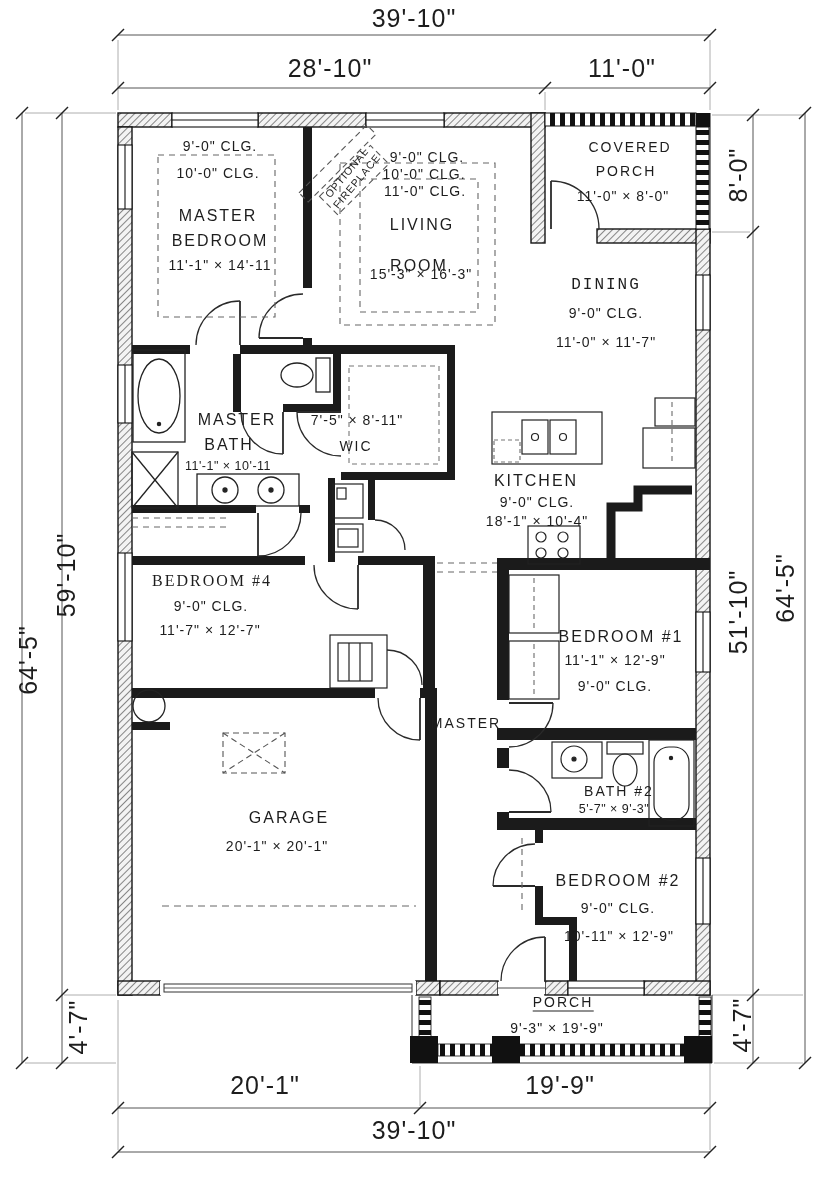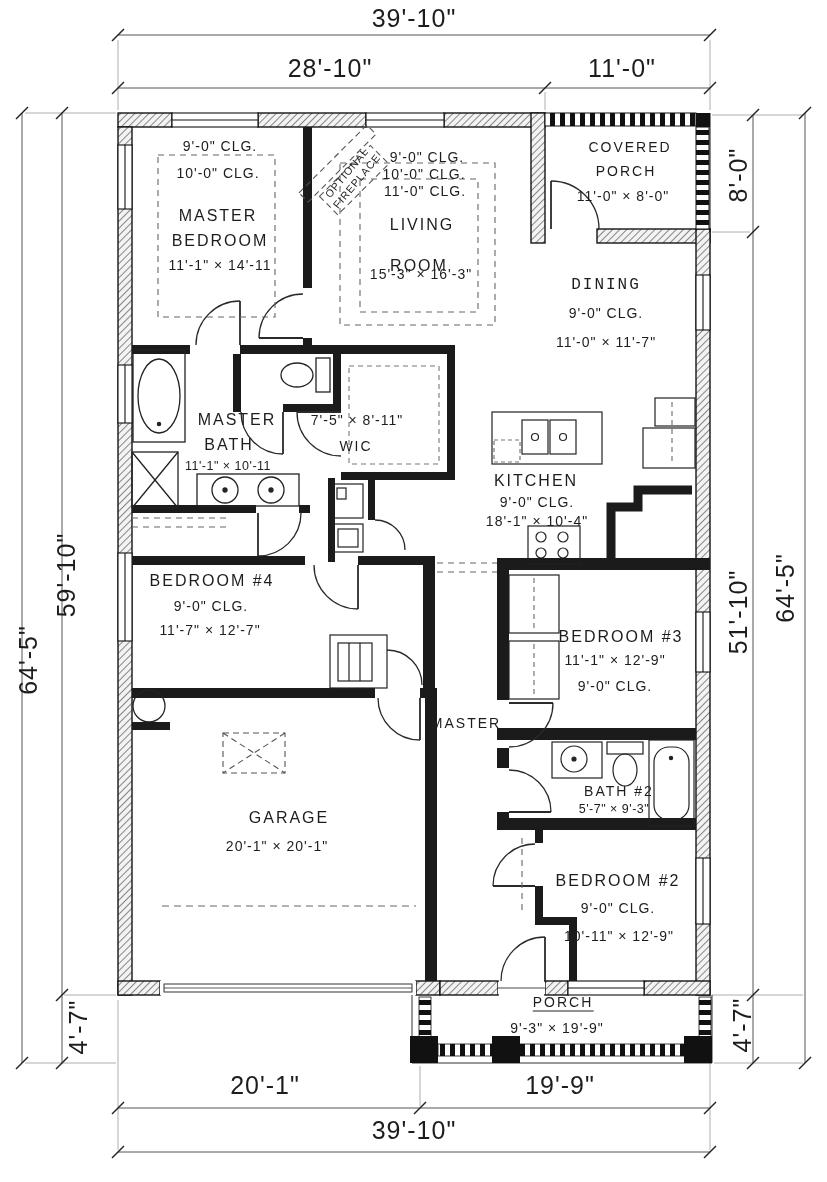--- a/index.html
+++ b/index.html
@@ -374,25 +374,25 @@
 <div class="lbl name" style="left:229px;top:445px;">BATH</div>
 <div class="lbl tiny" style="left:228px;top:466px;">11'-1" × 10'-11</div>
 
 <div class="lbl sub" style="left:357px;top:420px;">7'-5" × 8'-11"</div>
 <div class="lbl name2" style="left:356px;top:446px;">WIC</div>
 
 <div class="lbl name" style="left:536px;top:481px;">KITCHEN</div>
 <div class="lbl sub" style="left:537px;top:502px;">9'-0" CLG.</div>
 <div class="lbl sub" style="left:537px;top:521px;">18'-1" × 10'-4"</div>
 
-<div class="lbl name" style="left:212px;top:581px;">BEDROOM #4</div>
+<div class="lbl name" style="left:212px;top:581px;font-family:Liberation Serif, serif;">BEDROOM #4</div>
 <div class="lbl sub" style="left:211px;top:606px;">9'-0" CLG.</div>
 <div class="lbl sub" style="left:210px;top:630px;">11'-7" × 12'-7"</div>
 
-<div class="lbl name" style="left:621px;top:637px;">BEDROOM #3</div>
+<div class="lbl name" style="left:621px;top:637px;">BEDROOM #1</div>
 <div class="lbl sub" style="left:615px;top:660px;">11'-1" × 12'-9"</div>
 <div class="lbl sub" style="left:615px;top:686px;">9'-0" CLG.</div>
 
 <div class="lbl name2" style="left:466px;top:723px;">MASTER</div>
 
 <div class="lbl name" style="left:289px;top:818px;">GARAGE</div>
 <div class="lbl sub" style="left:277px;top:846px;">20'-1" × 20'-1"</div>
 
 <div class="lbl name2" style="left:619px;top:791px;">BATH #2</div>
 <div class="lbl tiny" style="left:614px;top:809px;">5'-7" × 9'-3"</div>

